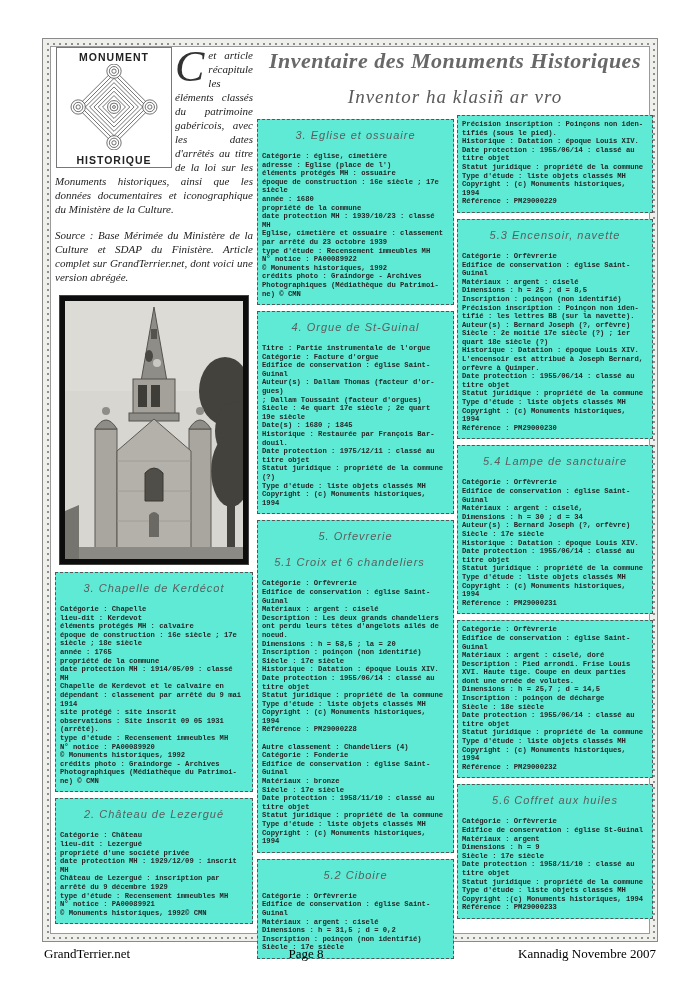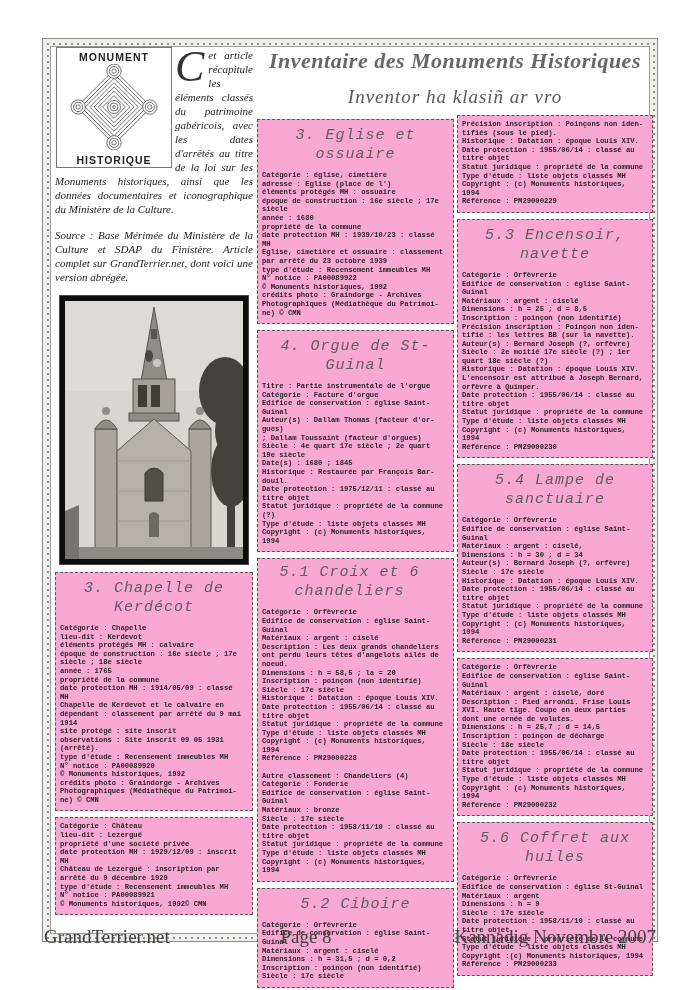--- a/index.html
+++ b/index.html
@@ -31,28 +31,28 @@
   .intro{font-family:"Liberation Serif",serif;font-style:italic;font-size:11px;
          line-height:14px;text-align:justify;color:#1c1c1c;}
   .dropcap{float:left;font-size:44px;line-height:34px;padding:2px 4px 0 0;color:#333;
            font-family:"Liberation Serif",serif;}
   .intro p{margin:0 0 12px 0;}
   
   .photo{width:178px;height:258px;border:5px solid #0d0d0d;margin:4px auto 8px auto;
          background:#d9d8d3;outline:1px solid #444;}
   .photo svg{display:block;}
   
-  .box{border:1px dashed #555;background:#f9a8d4;padding:4px 4px 6px 4px;margin-bottom:6px;}
-  .h{font-family:Liberation Mono, monospace;font-style:italic;font-size:15px;color:#5d5d5d;text-align:center;
+  .box{border:1px dashed #555;background:#5eead4;padding:4px 4px 6px 4px;margin-bottom:6px;}
+  .h{font-family:Liberation Sans, sans-serif;font-style:italic;font-size:11px;color:#5d5d5d;text-align:center;
      letter-spacing:1px;margin:2px 0 7px 0;line-height:19px;}
   .h2{margin:0 12px 7px 0;}
   .mono{font-family:"Liberation Mono",monospace;font-weight:bold;font-size:7.2px;
         line-height:8.6px;color:#262626;white-space:pre-wrap;word-break:break-word;}
   
-  .footer{position:absolute;top:926px;font-family:"Liberation Serif",serif;font-size:19px;color:#404040;}
+  .footer{position:absolute;top:946px;font-family:"Liberation Serif",serif;font-size:13px;color:#000000;}
   #footer-left{left:44px;}
   #footer-center{left:0;width:612px;text-align:center;}
   #footer-right{right:44px;}
 </style>
 </head>
 <body>
 
 <div id="page">
 
   <div id="frame">
@@ -162,20 +162,21 @@
 observations : Site inscrit 09 05 1931
 (arrêté).
 type d'étude : Recensement immeubles MH
 N° notice : PA00089920
 © Monuments historiques, 1992
 crédits photo : Graindorge - Archives
 Photographiques (Médiathèque du Patrimoi-
 ne) © CMN</div>
     </div>
     <div class="box">
+      <div class="h">2. Château de Lezergué</div>
       <div class="mono">Catégorie : Château
 lieu-dit : Lezergué
 propriété d'une société privée
 date protection MH : 1929/12/09 : inscrit
 MH
 Château de Lezergué : inscription par
 arrêté du 9 décembre 1929
 type d'étude : Recensement immeubles MH
 N° notice : PA00089921
 © Monuments historiques, 1992© CMN</div>
@@ -219,20 +220,21 @@
 douil.
 Date protection : 1975/12/11 : classé au
 titre objet
 Statut juridique : propriété de la commune
 (?)
 Type d'étude : liste objets classés MH
 Copyright : (c) Monuments historiques,
 1994</div>
     </div>
     <div class="box">
+      <div class="h">5. Orfevrerie</div>
       <div class="h h2">5.1 Croix et 6 chandeliers</div>
       <div class="mono">Catégorie : Orfèvrerie
 Edifice de conservation : église Saint-
 Guinal
 Matériaux : argent : ciselé
 Description : Les deux grands chandeliers
 ont perdu leurs têtes d'angelots ailés de
 noeud.
 Dimensions : h = 58,5 ; la = 20
 Inscription : poinçon (non identifié)

